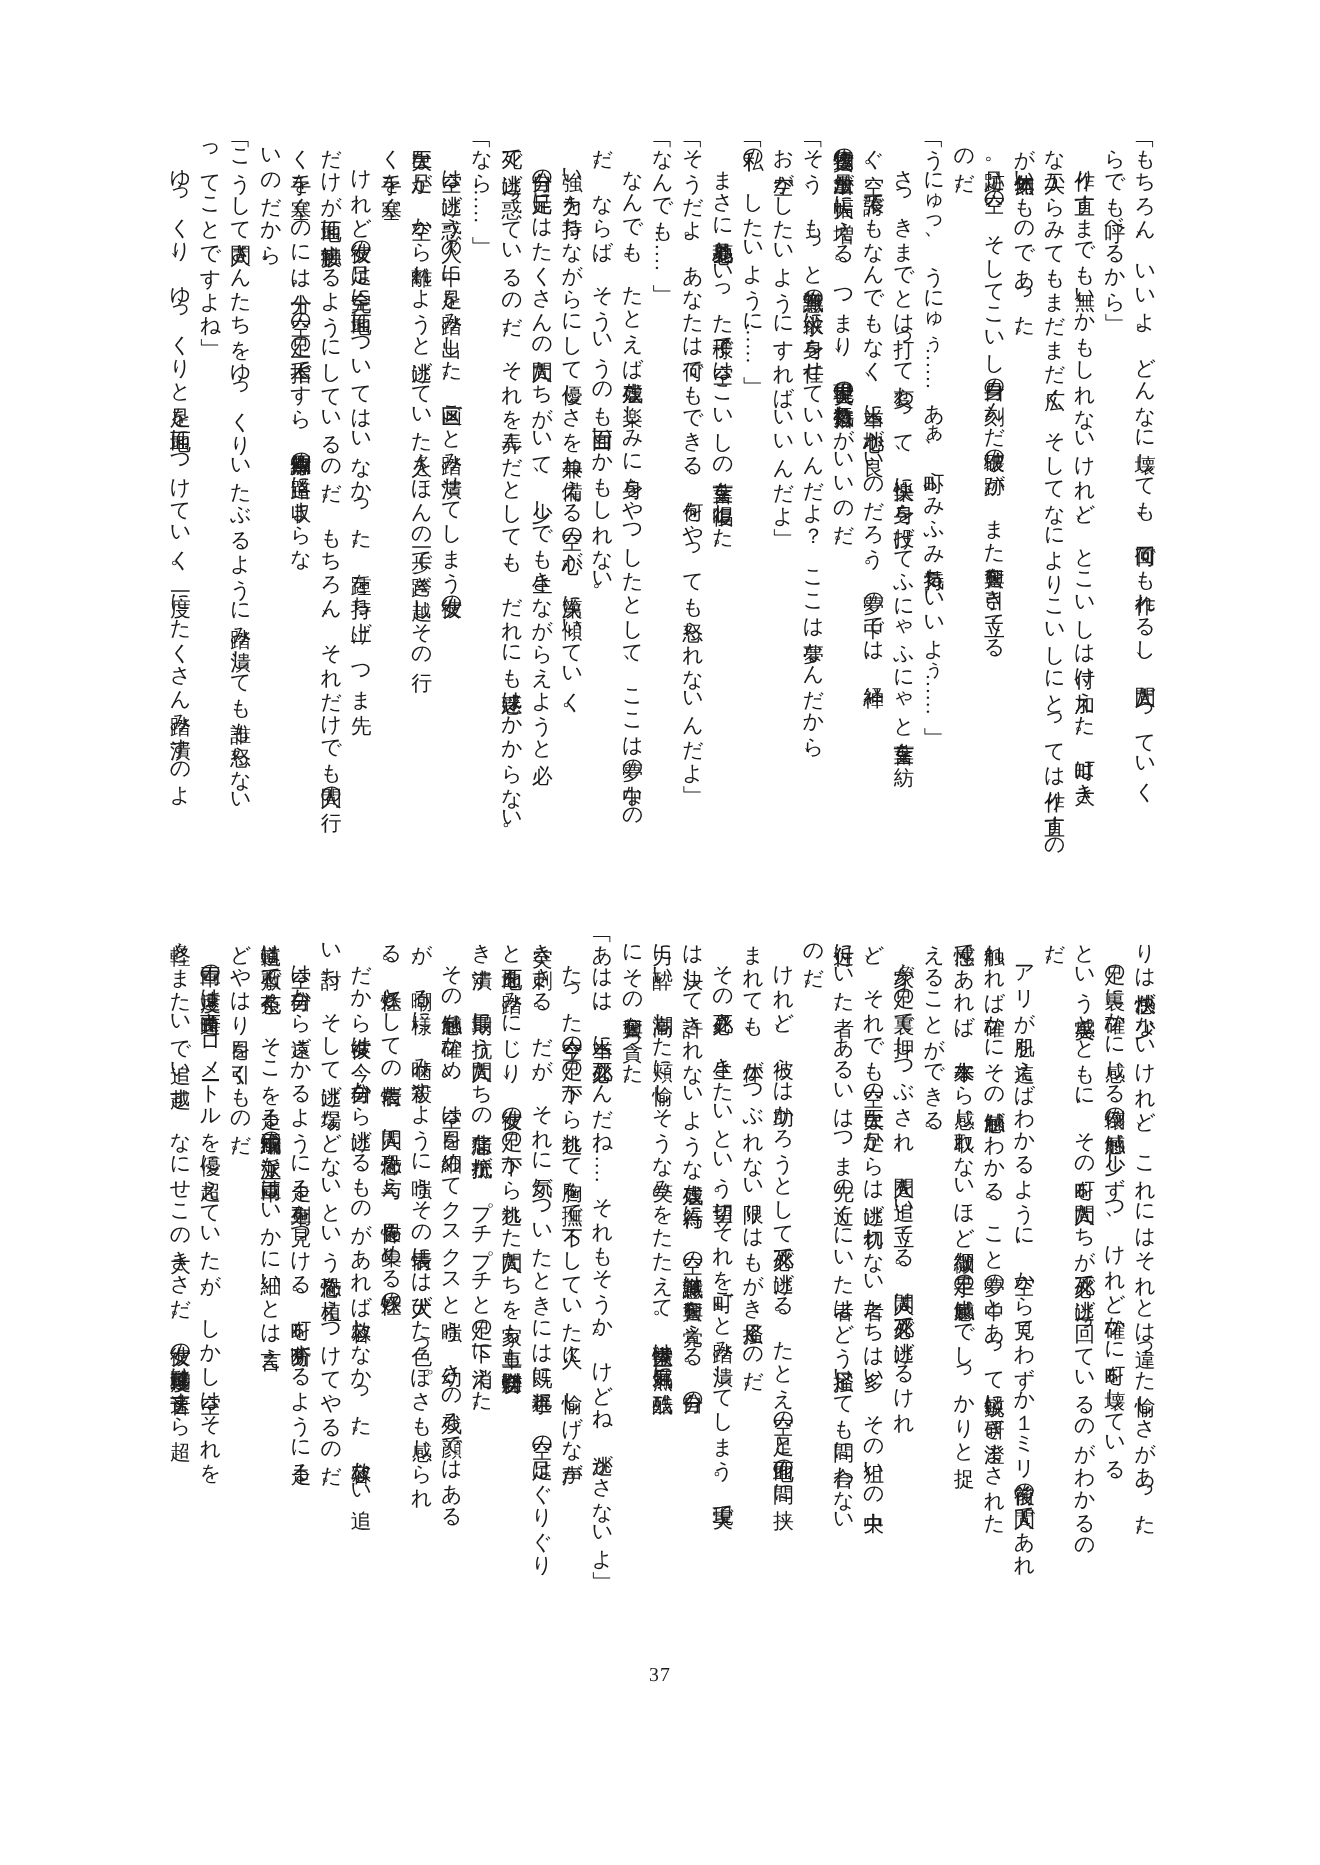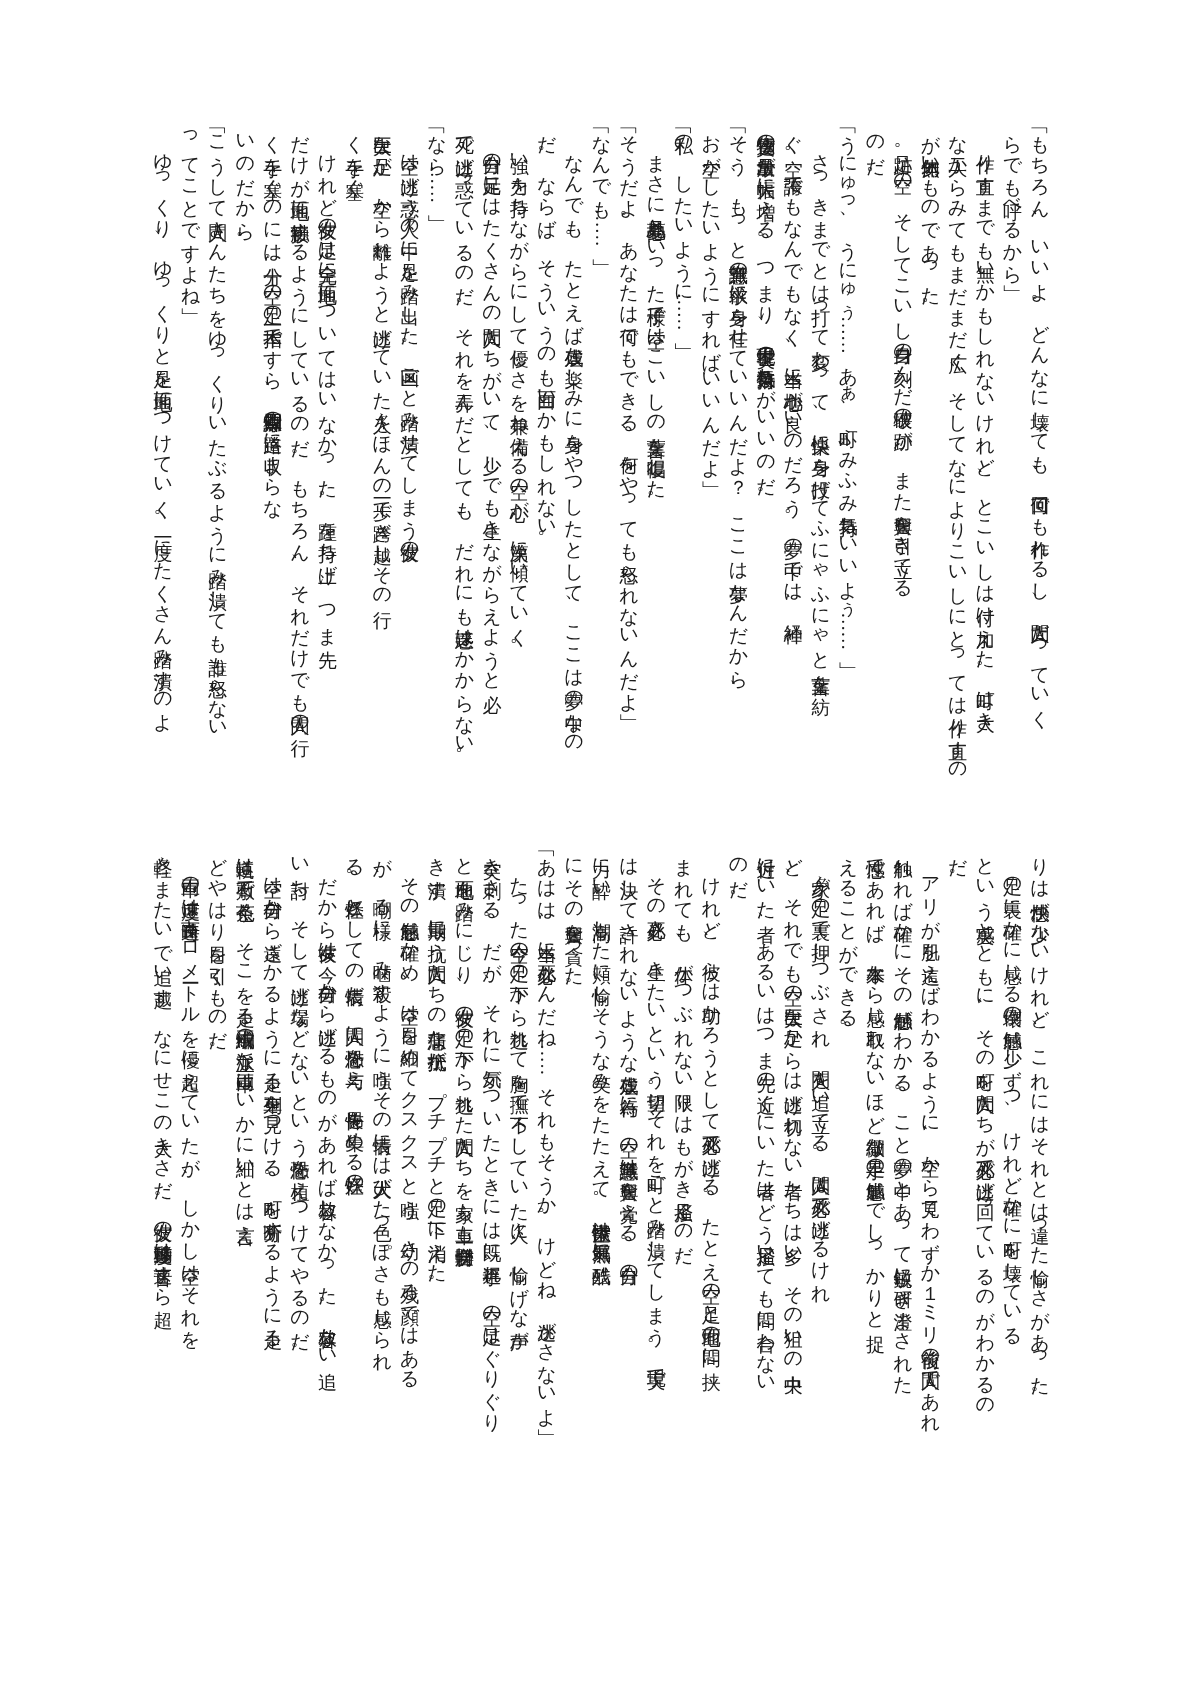--- a/index.html
+++ b/index.html
@@ -121,13 +121,14 @@
       <div class="tline">る。妖怪としての表情だ。人間に恐怖を与え、畏怖を集める妖怪の。</div>
       <div class="tline">　だから彼女は今、自分から逃げるものがあれば容赦しなかった。容赦ない追</div>
       <div class="tline">い討ち、そして逃げ場などないという恐怖を植えつけてやるのだ。</div>
       <div class="tline">　空は自分から遠ざかるように走る列車を見つける。町を分断するように走る</div>
       <div class="tline">軌道は敷石で茶色く、そこを走る十両編成の立派な車両はいかに細いとは言え</div>
       <div class="tline">どやはり目を引くものだ。</div>
       <div class="tline">　車両の速度は時速百キロメートルを優に超えていたが、しかし空はそれを</div>
       <div class="tline">軽々とまたいで追い越す。なにせこの大きさだ。彼女の移動速度は音速すら超</div>
     </div>
 
+  <div class="page-number">37</div>
 </div>
 
 </body></html>

